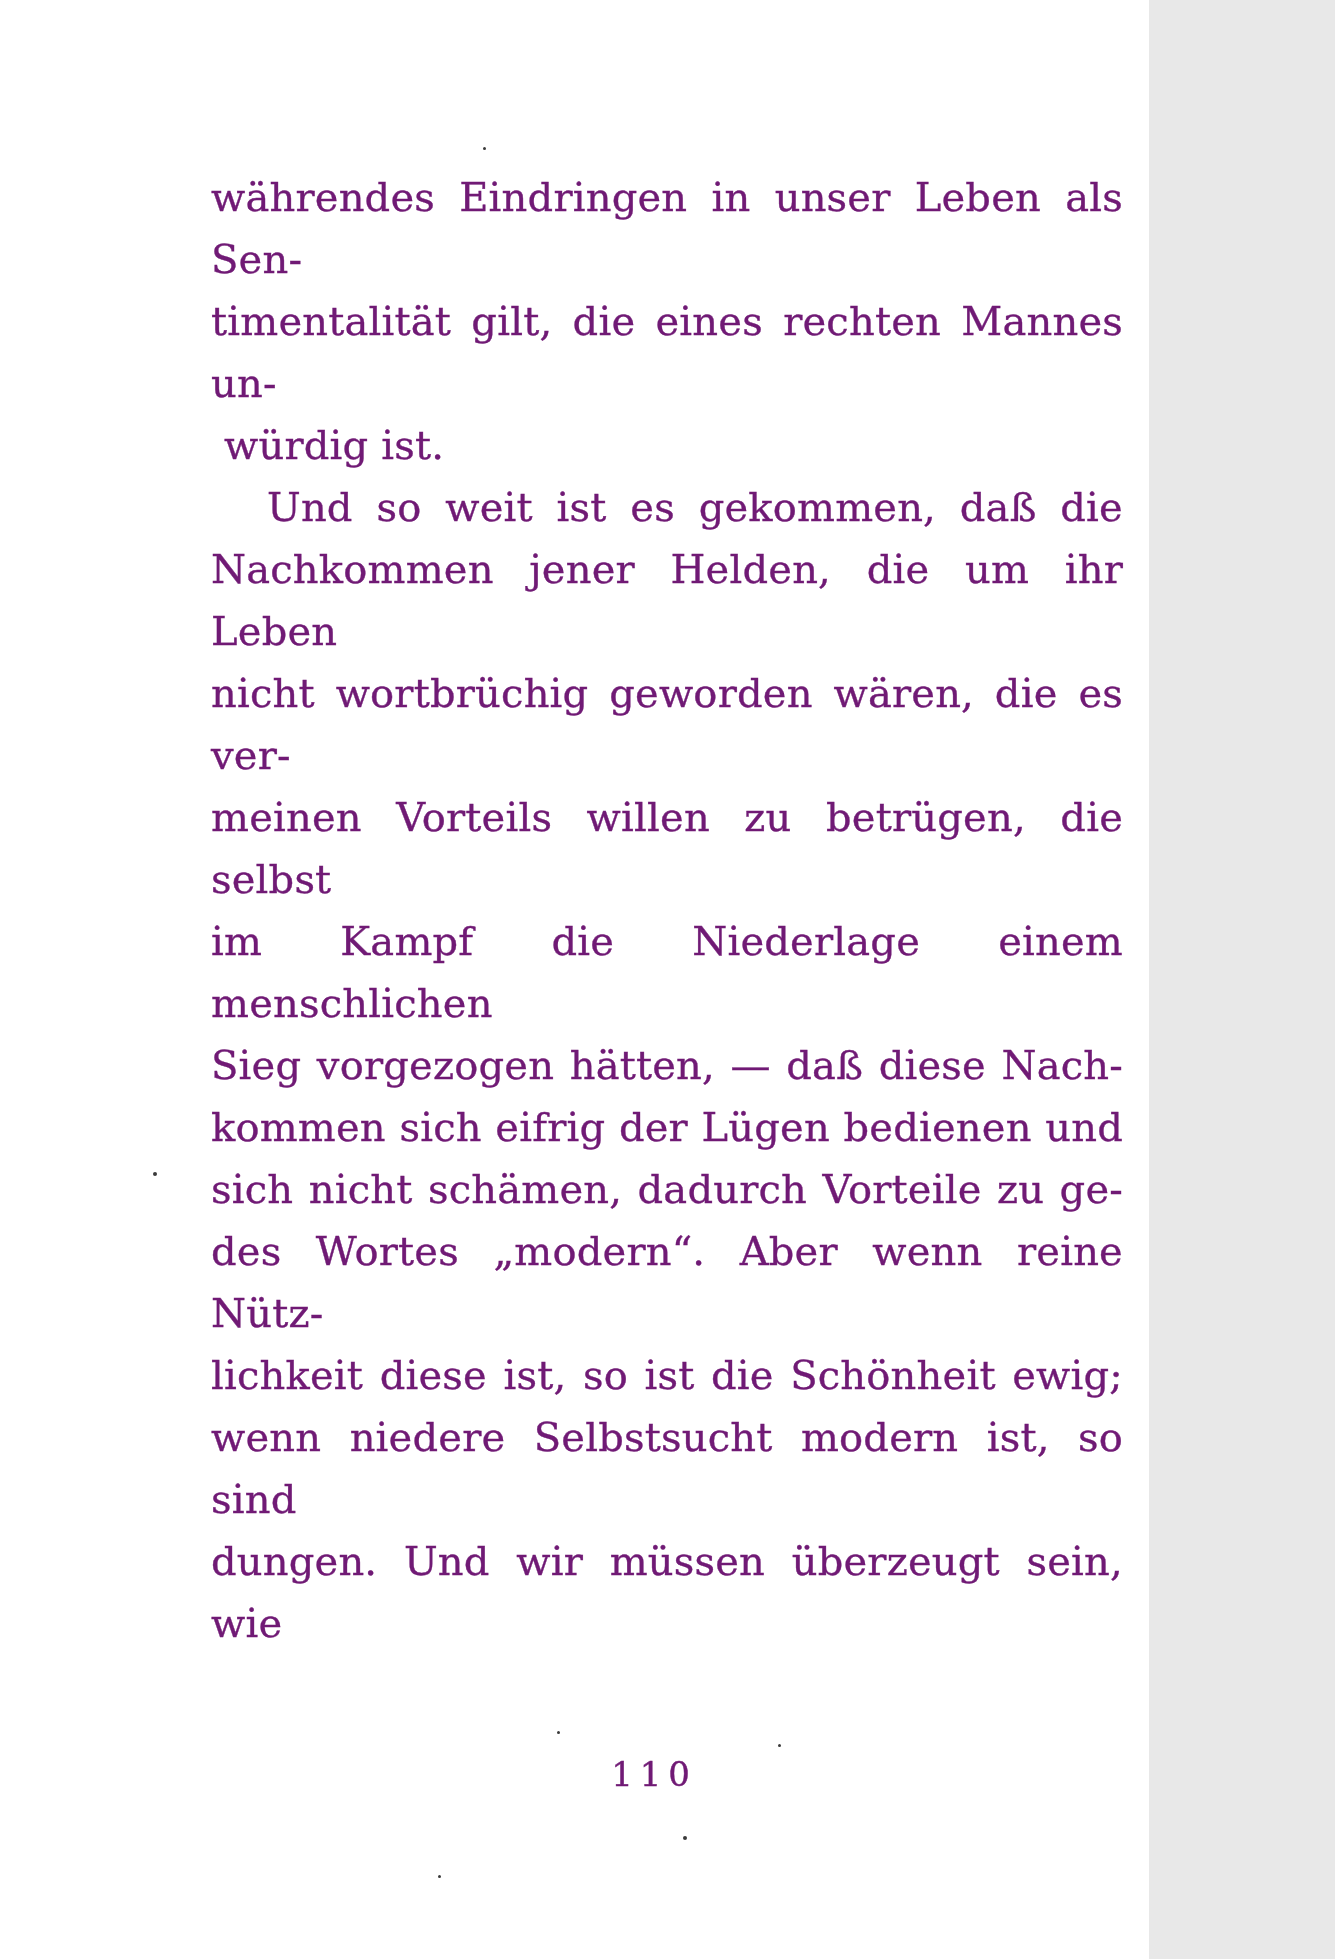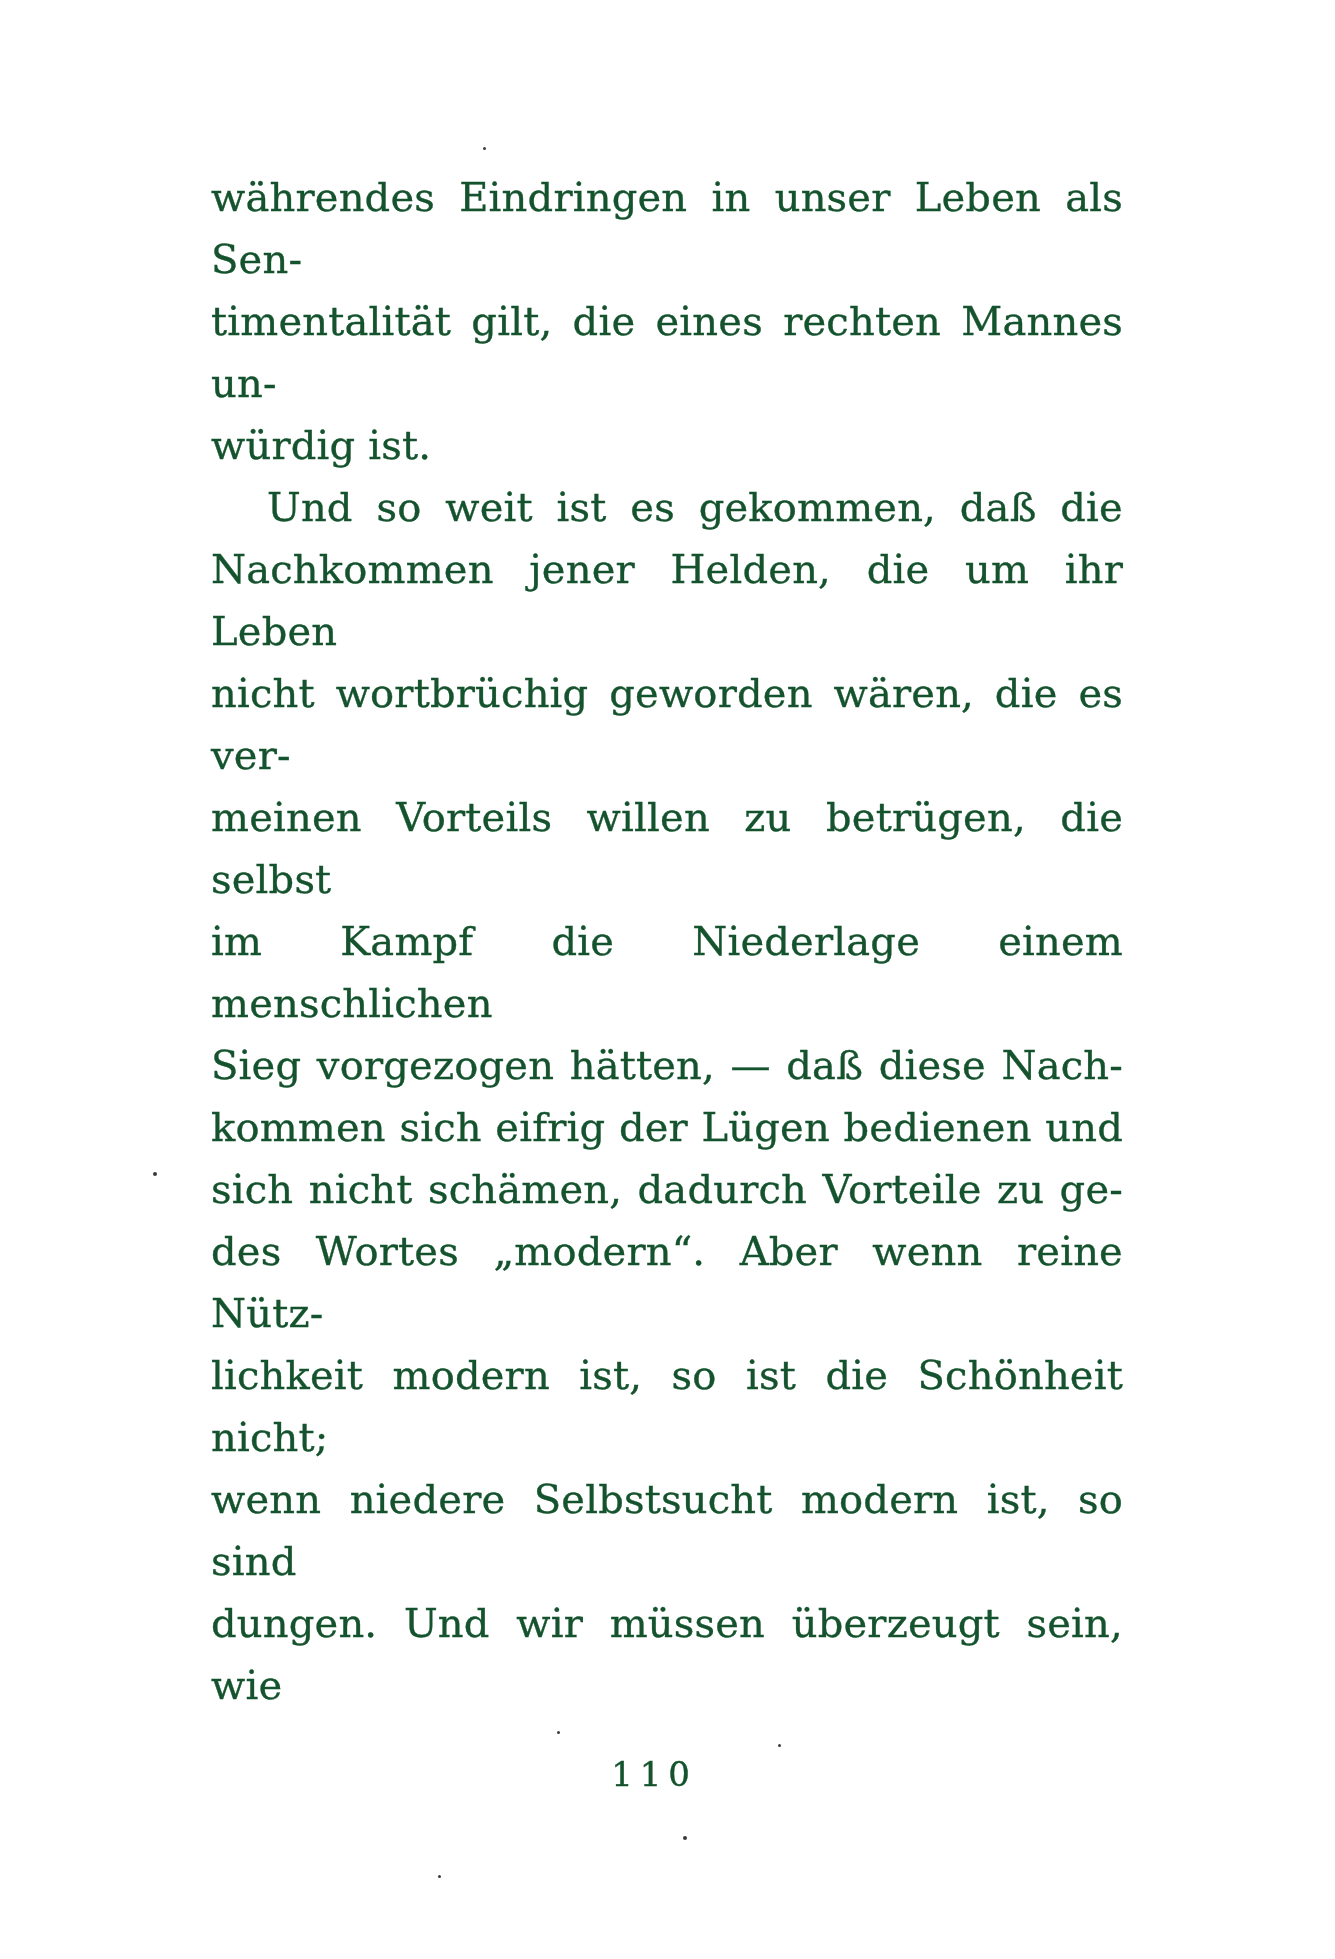--- a/index.html
+++ b/index.html
@@ -1,24 +1,24 @@
 <!DOCTYPE html>
 <html><head>
 <meta charset="utf-8">
 <style>
   html, body { margin: 0; padding: 0; }
   body { background: #e8e8e8; }
   .page {
     position: relative;
-    width: 1335px;
+    width: 1149px;
     height: 1959px;
     background: #ffffff;
     overflow: hidden;
     font-family: "DejaVu Serif", "Liberation Serif", serif;
-    color: #14532d;
+    color: #701a75;
     text-decoration: underline;
   }
   .text-block {
     position: absolute;
     left: 211px;
     top: 166px;
     width: 912px;
   }
   .line {
     font-size: 40px;
@@ -26,20 +26,21 @@
     white-space: normal;
     letter-spacing: 0.2px;
     -webkit-text-stroke: 0.35px currentColor;
     text-align: justify;
     text-align-last: justify;
     text-justify: inter-word;
   }
   .line.end {
     text-align: right;
     text-align-last: left;
+    margin-left: 13px;
   }
   .line.indent { padding-left: 56px; }
   .folio {
     position: absolute;
     left: 198px;
     top: 1757px;
     width: 912px;
     text-align: center;
     font-size: 34px;
     line-height: 34px;
@@ -62,21 +63,21 @@
     <div class="line end">würdig ist.</div>
     <div class="line indent">Und so weit ist es gekommen, daß die</div>
     <div class="line">Nachkommen jener Helden, die um ihr Leben</div>
     <div class="line">nicht wortbrüchig geworden wären, die es ver-</div>
     <div class="line">meinen Vorteils willen zu betrügen, die selbst</div>
     <div class="line">im Kampf die Niederlage einem menschlichen</div>
     <div class="line">Sieg vorgezogen hätten, — daß diese Nach-</div>
     <div class="line">kommen sich eifrig der Lügen bedienen und</div>
     <div class="line">sich nicht schämen, dadurch Vorteile zu ge-</div>
     <div class="line">des Wortes „modern“. Aber wenn reine Nütz-</div>
-    <div class="line">lichkeit modern ist, so ist die Schönheit nicht;</div>
+    <div class="line">lichkeit diese ist, so ist die Schönheit ewig;</div>
     <div class="line">wenn niedere Selbstsucht modern ist, so sind</div>
     <div class="line">dungen. Und wir müssen überzeugt sein, wie</div>
 
   </div>
 
   <div class="folio">110</div>
 
   <div class="speck" style="left:483px;top:147px;width:3px;height:3px;"></div>
   <div class="speck" style="left:153px;top:1172px;width:4px;height:4px;"></div>
   <div class="speck" style="left:557px;top:1731px;width:3px;height:3px;"></div>

